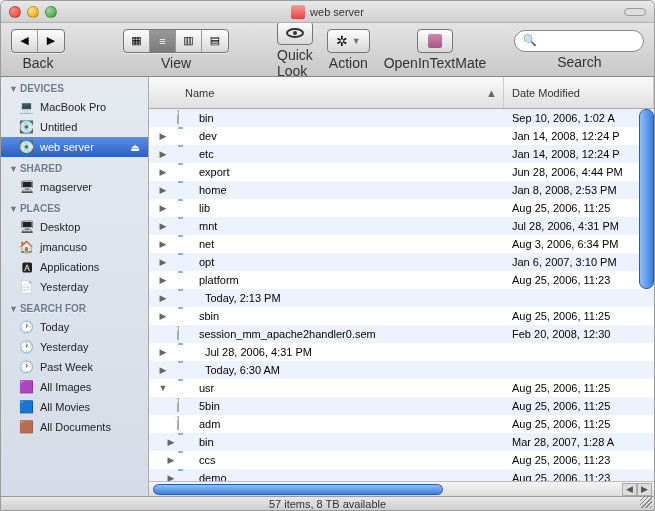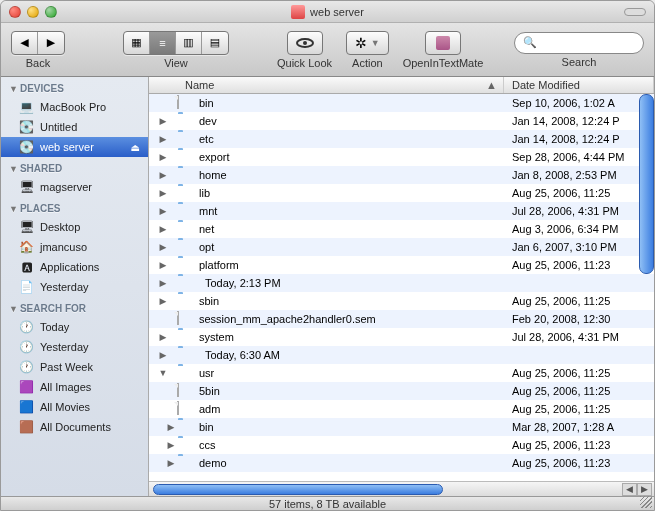--- a/index.html
+++ b/index.html
@@ -12,40 +12,40 @@
 .tl { width: 12px; height: 12px; border-radius: 50%; border: 1px solid rgba(0,0,0,0.2); }
 .tl.r { background: radial-gradient(circle at 30% 30%, #ff8a80, #e33e32); }
 .tl.y { background: radial-gradient(circle at 30% 30%, #ffe082, #e0a100); }
 .tl.g { background: radial-gradient(circle at 30% 30%, #a5d6a7, #28a428); }
 .title { position: absolute; left: 0; right: 0; text-align: center; font-size: 13px; color: #333; pointer-events: none; display:flex; align-items:center; justify-content:center; gap:5px;}
 .title-icon { width: 14px; height: 14px; background: linear-gradient(#f99, #d44); border-radius: 2px; display:inline-block;}
 .pill { position:absolute; right:8px; width:22px; height:8px; border:1px solid #999; border-radius:4px; background:#ddd;}
 
 .toolbar { height: 54px; background: linear-gradient(#e4e4e4, #c8c8c8); border-bottom: 1px solid #888; display: flex; align-items: center; padding: 0 10px; gap: 14px; }
 .tbgroup { display: flex; flex-direction: column; align-items: center; gap: 2px; }
-.tbgroup .label { font-size: 11px; color: #333; }
+.tbgroup .label { font-size: 14px; color: #333; }
 .seg { display: flex; border: 1px solid #777; border-radius: 4px; overflow: hidden; background: linear-gradient(#fdfdfd,#d8d8d8); height: 24px; box-shadow: 0 1px 0 rgba(255,255,255,0.5);}
 .seg .btn { width: 26px; display:flex; align-items:center; justify-content:center; border-right:1px solid #999; }
 .seg .btn:last-child { border-right:none;}
 .seg .btn.sel { background: linear-gradient(#9a9a9a,#7a7a7a); color:#fff;}
 .tbtn { border:1px solid #777; border-radius:4px; background:linear-gradient(#fdfdfd,#d8d8d8); height:24px; min-width:36px; display:flex; align-items:center; justify-content:center; padding:0 8px; gap:4px;}
 .spacer { flex:1; }
 .search { border:1px solid #888; border-radius:11px; height:22px; width:130px; background:#fff; display:flex; align-items:center; padding:0 8px; gap:4px;}
 .search input { border:none; outline:none; width:100%; font-size:11px;}
 
 .body { flex:1; display:flex; min-height:0; background:#fff;}
 .sidebar { width:148px; background: linear-gradient(#e5eaf1,#d5dce7); border-right:1px solid #aaa; overflow:hidden;}
 .sb-header { font-size:10px; font-weight:bold; color:#6b7a8c; padding:6px 8px 3px; text-shadow:0 1px 0 rgba(255,255,255,0.6); display:flex; align-items:center; gap:2px;}
 .sb-item { display:flex; align-items:center; gap:5px; padding:2px 8px 2px 18px; height:20px; color:#222;}
 .sb-item.sel { background: linear-gradient(#5b8fe0,#2a5ec8); color:#fff; }
 .sb-item .ico { width:16px; height:16px; display:flex; align-items:center; justify-content:center; font-size:12px;}
 .eject { margin-left:auto; font-size:10px;}
 
 .content { flex:1; display:flex; flex-direction:column; min-width:0;}
-.cols { height:17px; background:linear-gradient(#fafafa,#e0e0e0); border-bottom:1px solid #aaa; display:flex;}
+.cols { height:32px; background:linear-gradient(#fafafa,#e0e0e0); border-bottom:1px solid #aaa; display:flex;}
 .col { padding-left:8px; display:flex; align-items:center; font-size:11px; color:#333; border-right:1px solid #ccc;}
 .col.name { flex:1;}
 .col.name .sort { margin-left:auto; margin-right:6px; color:#666;}
 .col.date { width:150px;}
 
 .list { flex:1; overflow:hidden; position:relative; background:#fff;}
 .row { height:18px; display:flex; align-items:center;}
 .row:nth-child(even){ background:#edf3fe;}
 .row .disc { width:28px; text-align:center; color:#666; font-size:9px;}
 .row .ico { width:16px; height:14px; margin-right:4px;}
@@ -229,21 +229,21 @@
           <div class="row depth0">
             <span class="disc">▶</span>
             <span class="ico"><span class="folder"></span></span>
             <span class="nm">etc</span>
             <span class="dt">Jan 14, 2008, 12:24 P</span>
           </div>
           <div class="row depth0">
             <span class="disc">▶</span>
             <span class="ico"><span class="folder"></span></span>
             <span class="nm">export</span>
-            <span class="dt">Sep 28, 2006, 4:44 PM</span>
+            <span class="dt">Jun 28, 2006, 4:44 PM</span>
           </div>
           <div class="row depth0">
             <span class="disc">▶</span>
             <span class="ico"><span class="folder"></span></span>
             <span class="nm">home</span>
             <span class="dt">Jan 8, 2008, 2:53 PM</span>
           </div>
           <div class="row depth0">
             <span class="disc">▶</span>
             <span class="ico"><span class="folder"></span></span>
@@ -287,21 +287,20 @@
           </div>
           <div class="row depth0">
             <span class="disc"></span>
             <span class="ico"><span class="file"></span></span>
             <span class="nm">session_mm_apache2handler0.sem</span>
             <span class="dt">Feb 20, 2008, 12:30</span>
           </div>
           <div class="row depth0">
             <span class="disc">▶</span>
             <span class="ico"><span class="folder"></span></span>
-            <span class="nm">system</span>
             <span class="dt">Jul 28, 2006, 4:31 PM</span>
           </div>
           <div class="row depth0">
             <span class="disc">▶</span>
             <span class="ico"><span class="folder"></span></span>
             <span class="dt">Today, 6:30 AM</span>
           </div>
           <div class="row depth0">
             <span class="disc">▼</span>
             <span class="ico"><span class="folder"></span></span>

